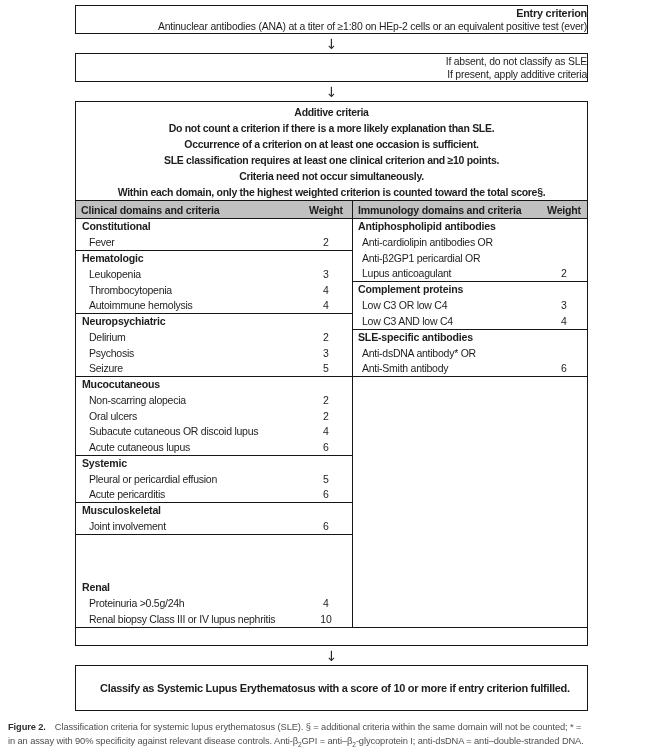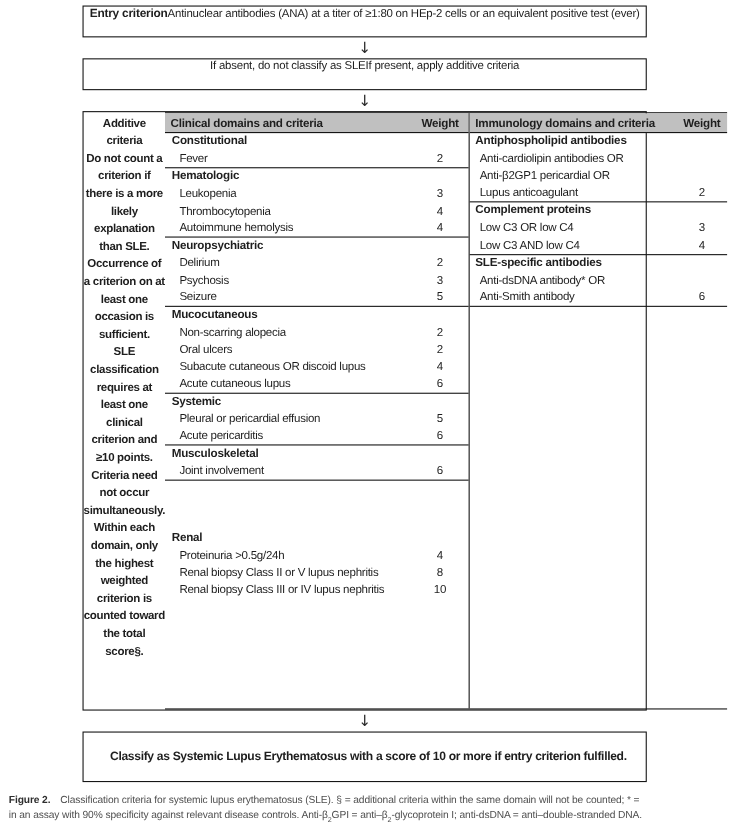--- a/index.html
+++ b/index.html
@@ -5,26 +5,26 @@
   html,body{margin:0;padding:0;}
   body{
     width:666px;height:756px;background:#ffffff;position:relative;
     font-family:"Liberation Sans",sans-serif;color:#1e1e1e;overflow:hidden;
   }
   .figure{position:absolute;left:75px;top:5px;width:513px;}
   .box{
     box-sizing:border-box;width:513px;border:1.5px solid #161616;background:#fff;
     text-align:center;
   }
-  .small-box{height:29px;display:flex;flex-direction:row;justify-content:center;
-    font-size:10.4px;line-height:13px;letter-spacing:-0.2px;}
+  .small-box{height:29px;display:flex;flex-direction:column;justify-content:center;
+    font-size:10.4px;line-height:13px;letter-spacing:-0.2px;align-items:flex-end;}
   .box-title{font-weight:bold;font-size:10.8px;}
   .arrow{height:19px;display:flex;align-items:center;justify-content:center;
     font-size:14px;color:#2a2a2a;font-family:"DejaVu Sans",sans-serif;}
-  .additive-box{height:545px;display:flex;flex-direction:row;text-align:left;}
+  .additive-box{height:545px;display:flex;flex-direction:column;text-align:left;}
   .additive-head{padding-top:2px;text-align:center;font-weight:bold;
     font-size:10.5px;line-height:16px;letter-spacing:-0.3px;}
   .criteria-table{display:flex;border-top:1px solid #161616;border-bottom:1px solid #161616;}
   .col{box-sizing:border-box;}
   .col-clinical{width:276px;}
   .col-immuno{width:235px;border-left:1px solid #161616;}
   .col-header{height:17px;background:#c0c0c0;border-bottom:1px solid #161616;
     display:flex;align-items:center;font-weight:bold;font-size:10.6px;letter-spacing:-0.2px;}
   .hdr-label{flex:1;padding-left:5px;white-space:nowrap;}
   .hdr-weight{text-align:center;}
@@ -160,24 +160,20 @@
                 <span class="crit-weight">6</span>
               </div>
             </div>
             <div class="domain-group last">
               <div class="domain-name">Renal</div>
               <div class="crit-row">
                 <span class="crit-label">Proteinuria &gt;0.5g/24h</span>
                 <span class="crit-weight">4</span>
               </div>
               <div class="crit-row">
-                <span class="crit-label">Renal biopsy Class II or V lupus nephritis</span>
-                <span class="crit-weight">8</span>
-              </div>
-              <div class="crit-row">
                 <span class="crit-label">Renal biopsy Class III or IV lupus nephritis</span>
                 <span class="crit-weight">10</span>
               </div>
             </div>
           </div>
       </div>
       <div class="col col-immuno">
         <div class="col-header">
           <span class="hdr-label">Immunology domains and criteria</span>
           <span class="hdr-weight">Weight</span>

